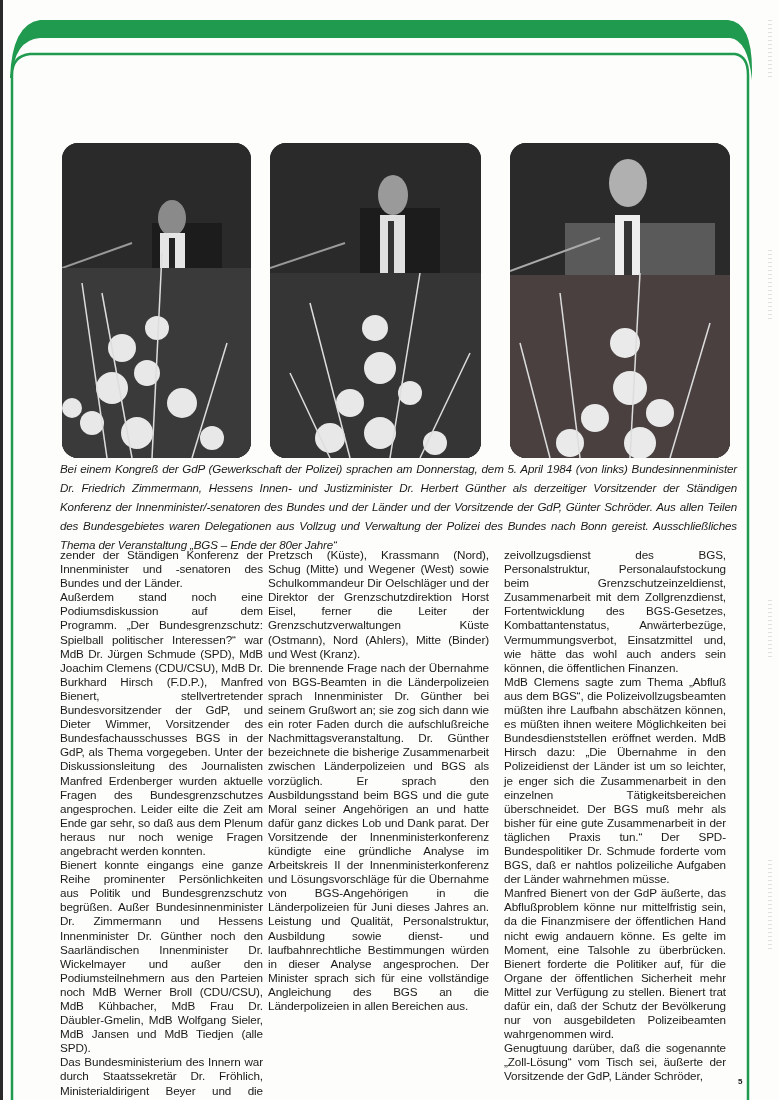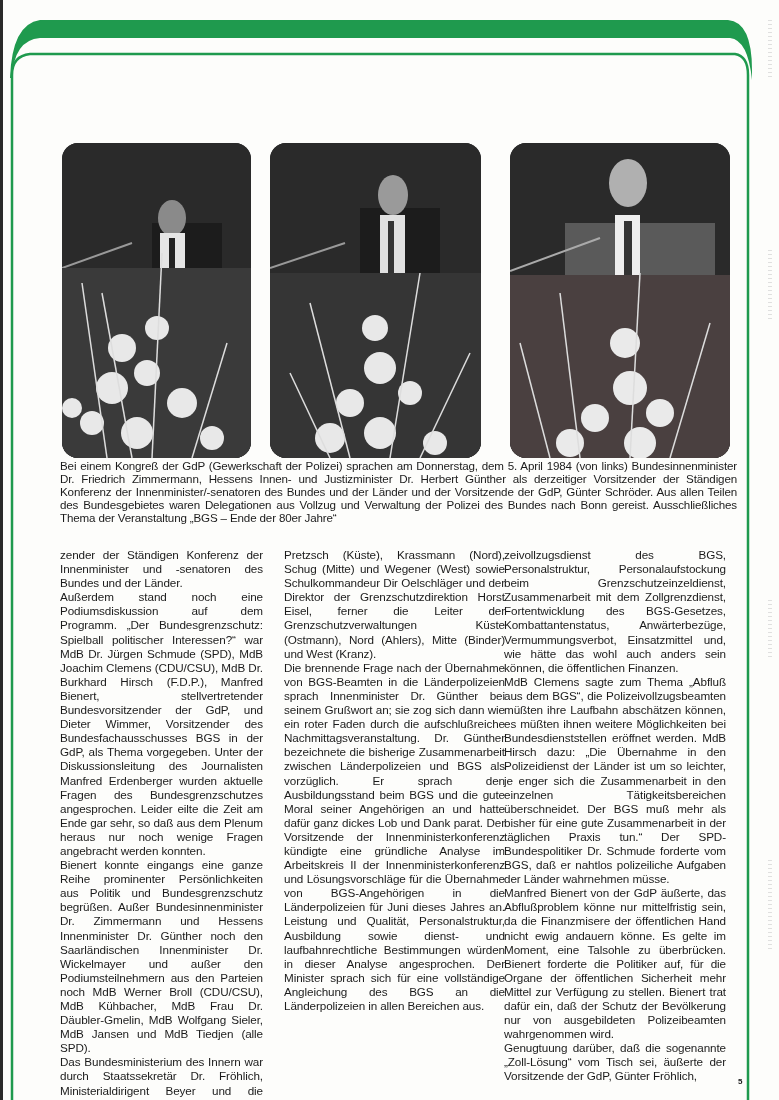--- a/index.html
+++ b/index.html
@@ -16,30 +16,30 @@
   .photo {
     position: absolute; top: 143px; height: 315px; border-radius: 16px; overflow: hidden;
     background: #2b2b2b;
   }
   .photo svg { display: block; }
   #photo-1 { left: 62px; width: 189px; }
   #photo-2 { left: 270px; width: 211px; }
   #photo-3 { left: 510px; width: 220px; }
   .caption {
     position: absolute; left: 60px; top: 459px; width: 677px;
-    font-size: 11.6px; line-height: 13px; text-align: justify;
+    font-style: italic; font-size: 11.6px; line-height: 19px; text-align: justify;
     letter-spacing: -0.15px;
   }
   .col {
     position: absolute; top: 548px; font-size: 11.7px; line-height: 14.1px;
     text-align: justify; letter-spacing: -0.1px;
   }
   .col p { margin: 0; }
   #col-1 { left: 60px; width: 203px; }
-  #col-2 { left: 284px; width: 221px; }
+  #col-2 { left: 268px; width: 221px; }
   #col-3 { left: 504px; width: 222px; }
   .page-number {
     position: absolute; left: 738px; top: 1077px; font-size: 8px; font-weight: bold;
   }
   .margin-noise {
     position: absolute; left: 768px; width: 4px; background: repeating-linear-gradient(#ccc 0 1px, transparent 1px 4px);
     opacity: 0.6;
   }
 </style>
 </head>
@@ -146,16 +146,16 @@
   <p>Das Bundesministerium des Innern war durch Staatssekretär Dr. Fröhlich, Ministerialdirigent Beyer und die Ministerialräte Dr. Köhler und Lenhard vertreten. Den BGS repräsentierten Inspekteur BGS Karl Heinz Amft und die Kommandeure</p>
 </div>
 <div class="col" id="col-2">
   <p>Pretzsch (Küste), Krassmann (Nord), Schug (Mitte) und Wegener (West) sowie Schulkommandeur Dir Oelschläger und der Direktor der Grenzschutzdirektion Horst Eisel, ferner die Leiter der Grenzschutzverwaltungen Küste (Ostmann), Nord (Ahlers), Mitte (Binder) und West (Kranz).</p>
   <p>Die brennende Frage nach der Übernahme von BGS-Beamten in die Länderpolizeien sprach Innenminister Dr. Günther bei seinem Grußwort an; sie zog sich dann wie ein roter Faden durch die aufschlußreiche Nachmittagsveranstaltung. Dr. Günther bezeichnete die bisherige Zusammenarbeit zwischen Länderpolizeien und BGS als vorzüglich. Er sprach den Ausbildungsstand beim BGS und die gute Moral seiner Angehörigen an und hatte dafür ganz dickes Lob und Dank parat. Der Vorsitzende der Innenministerkonferenz kündigte eine gründliche Analyse im Arbeitskreis II der Innenministerkonferenz und Lösungsvorschläge für die Übernahme von BGS-Angehörigen in die Länderpolizeien für Juni dieses Jahres an. Leistung und Qualität, Personalstruktur, Ausbildung sowie dienst- und laufbahnrechtliche Bestimmungen würden in dieser Analyse angesprochen. Der Minister sprach sich für eine vollständige Angleichung des BGS an die Länderpolizeien in allen Bereichen aus.</p>
 </div>
 <div class="col" id="col-3">
   <p>zeivollzugsdienst des BGS, Personalstruktur, Personalaufstockung beim Grenzschutzeinzeldienst, Zusammenarbeit mit dem Zollgrenzdienst, Fortentwicklung des BGS-Gesetzes, Kombattantenstatus, Anwärterbezüge, Vermummungsverbot, Einsatzmittel und, wie hätte das wohl auch anders sein können, die öffentlichen Finanzen.</p>
   <p>MdB Clemens sagte zum Thema „Abfluß aus dem BGS“, die Polizeivollzugsbeamten müßten ihre Laufbahn abschätzen können, es müßten ihnen weitere Möglichkeiten bei Bundesdienststellen eröffnet werden. MdB Hirsch dazu: „Die Übernahme in den Polizeidienst der Länder ist um so leichter, je enger sich die Zusammenarbeit in den einzelnen Tätigkeitsbereichen überschneidet. Der BGS muß mehr als bisher für eine gute Zusammenarbeit in der täglichen Praxis tun.“ Der SPD-Bundespolitiker Dr. Schmude forderte vom BGS, daß er nahtlos polizeiliche Aufgaben der Länder wahrnehmen müsse.</p>
   <p>Manfred Bienert von der GdP äußerte, das Abflußproblem könne nur mittelfristig sein, da die Finanzmisere der öffentlichen Hand nicht ewig andauern könne. Es gelte im Moment, eine Talsohle zu überbrücken. Bienert forderte die Politiker auf, für die Organe der öffentlichen Sicherheit mehr Mittel zur Verfügung zu stellen. Bienert trat dafür ein, daß der Schutz der Bevölkerung nur von ausgebildeten Polizeibeamten wahrgenommen wird.</p>
-  <p>Genugtuung darüber, daß die sogenannte „Zoll-Lösung“ vom Tisch sei, äußerte der Vorsitzende der GdP, Günter Fröhlich,</p>
+  <p>Genugtuung darüber, daß die sogenannte „Zoll-Lösung“ vom Tisch sei, äußerte der Vorsitzende der GdP, Länder Schröder,</p>
 </div>
 
 <div class="page-number">5</div>
 
 </body></html>

